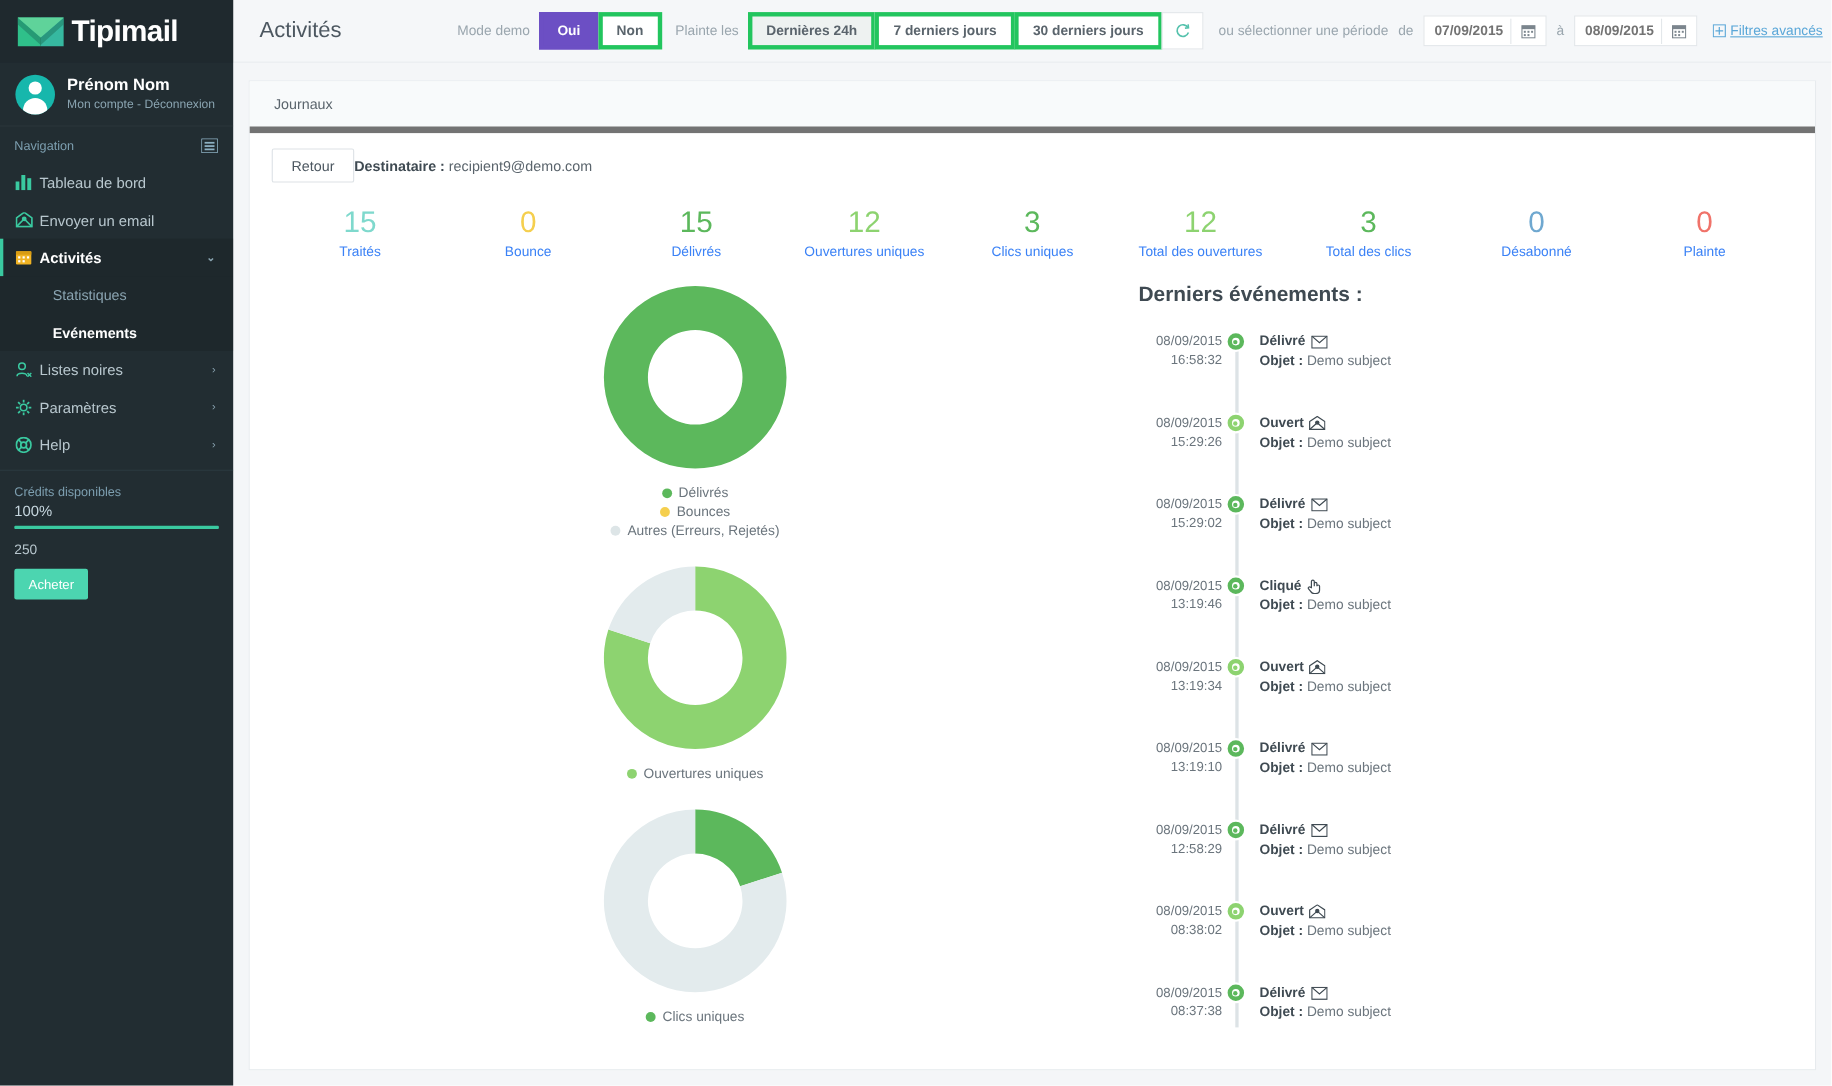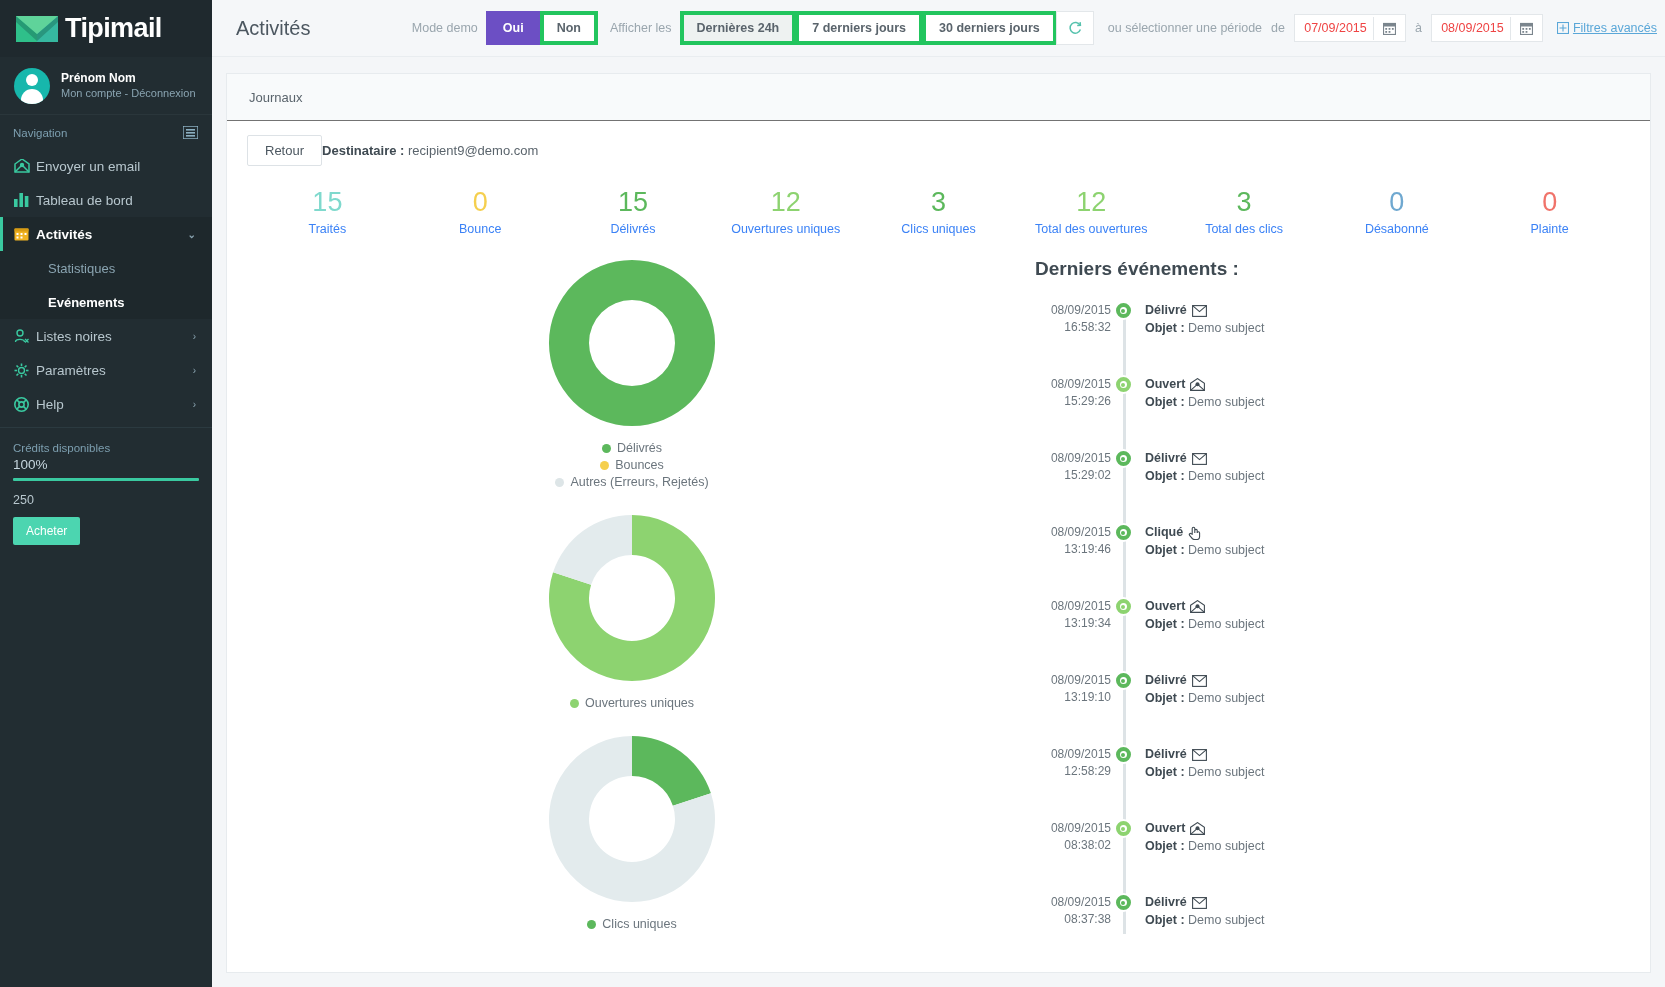--- a/index.html
+++ b/index.html
@@ -43,21 +43,21 @@
     content: ""; position: absolute; left: 50%; top: 6px;
     width: 12px; height: 12px; border-radius: 50%;
     background: #fff; transform: translateX(-50%);
   }
   .avatar::after {
     content: ""; position: absolute; left: 50%; top: 21px;
     width: 22px; height: 18px; border-radius: 11px 11px 0 0;
     background: #fff; transform: translateX(-50%);
   }
   .user-meta { margin-left: 11px; line-height: 1.35; }
-  .user-name { color: #ffffff; font-size: 12px; font-weight: 700; }
+  .user-name { color: #ffffff; font-size: 15px; font-weight: 700; }
   .user-links { color: #8aa4b1; font-size: 11px; }
 
   .nav-header {
     color: #7d9fb0; font-size: 11.5px;
     padding: 11px 14px 10px 13px;
     display: flex; justify-content: space-between; align-items: center;
   }
   .collapse-icon { color: #8cb0c2; font-size: 13px; }
 
   .nav-item {
@@ -126,39 +126,39 @@
     background: #ffffff; border: 1px solid #e3e7ea; margin-left: -1px;
     padding: 5px 11px; cursor: pointer; color: #56c2ad; font-size: 14px;
   }
   .date-field {
     background: #ffffff; border: 1px solid #e3e7ea;
     display: flex; align-items: center; margin-left: 0;
   }
   .date-field input {
     border: none; outline: none; width: 78px;
     font-family: "Liberation Sans", sans-serif;
-    font-size: 12.5px; color: #ef4444; padding: 6px 6px 6px 9px;
-    text-align: center; background: transparent;
+    font-size: 12.5px; color: #737373; padding: 6px 6px 6px 9px;
+    background: transparent; font-weight: bold;
   }
   .cal-btn {
     border-left: 1px solid #e3e7ea; padding: 5px 9px;
     color: #7b858d; font-size: 13px; cursor: pointer;
   }
   .adv-filters {
     color: #5aa7d8; font-size: 12.5px; margin-left: 14px;
     text-decoration: underline; cursor: pointer; display: flex;
     align-items: center; gap: 4px;
   }
 
   .content { padding: 16px 14px 0 14px; height: 930px; }
   .panel { background: #ffffff; border: 1px solid #e7ebee; min-height: 900px; }
   .panel-head {
     height: 47px; display: flex; align-items: center;
     padding-left: 22px; background: #f8fafb;
-    border-bottom: 1px solid #737373;
+    border-bottom: 6px solid #737373;
     color: #5a646c; font-size: 13px;
   }
   .panel-body { padding: 14px 20px 0 20px; }
 
   .toolrow { display: flex; align-items: center; }
   .btn-retour {
     background: #ffffff; border: 1px solid #dde2e6;
     padding: 7px 17px; font-size: 13px; color: #4c5760; cursor: pointer;
     border-radius: 2px; font-family: "Liberation Sans", sans-serif;
   }
@@ -259,38 +259,38 @@
           <rect x="0" y="0" width="15" height="13" rx="1" fill="none" stroke="#8cb0c2" stroke-width="1.4"></rect>
           <rect x="3" y="3" width="9" height="1.6" fill="#8cb0c2"></rect>
           <rect x="3" y="6" width="9" height="1.6" fill="#8cb0c2"></rect>
           <rect x="3" y="9" width="9" height="1.6" fill="#8cb0c2"></rect>
         </svg>
     </span>
   </div>
 
   <div class="nav-item">
     <span class="nav-ico">
+      <svg width="15" height="14" viewBox="0 0 15 14">
+          <rect x="0" y="6" width="3.6" height="8" fill="#3ac9a0"></rect>
+          <rect x="5.4" y="0" width="3.6" height="14" fill="#3ac9a0"></rect>
+          <rect x="10.8" y="3" width="3.6" height="11" fill="#3ac9a0"></rect>
+        </svg>
+    </span>
+    <span class="nav-label">Tableau de bord</span>
+  </div>
+
+  <div class="nav-item">
+    <span class="nav-ico">
       <svg width="16" height="14" viewBox="0 0 16 14">
           <path d="M1 5 L8 0 L15 5 L15 13 L1 13 Z" fill="none" stroke="#3ac9a0" stroke-width="1.5"></path>
           <path d="M1 13 L7 7 M15 13 L9 7" stroke="#3ac9a0" stroke-width="1.5" fill="none"></path>
           <circle cx="8" cy="6" r="2.2" fill="#3ac9a0"></circle>
         </svg>
     </span>
     <span class="nav-label">Envoyer un email</span>
-  </div>
-
-  <div class="nav-item">
-    <span class="nav-ico">
-      <svg width="15" height="14" viewBox="0 0 15 14">
-          <rect x="0" y="6" width="3.6" height="8" fill="#3ac9a0"></rect>
-          <rect x="5.4" y="0" width="3.6" height="14" fill="#3ac9a0"></rect>
-          <rect x="10.8" y="3" width="3.6" height="11" fill="#3ac9a0"></rect>
-        </svg>
-    </span>
-    <span class="nav-label">Tableau de bord</span>
   </div>
 
   <div class="nav-item active">
     <span class="nav-ico">
       <svg width="15" height="14" viewBox="0 0 15 14">
           <rect x="0.5" y="1.5" width="14" height="12" rx="1" fill="#f0b323"></rect>
           <rect x="0.5" y="1.5" width="14" height="3" fill="#d99c12"></rect>
           <rect x="2.5" y="6" width="2" height="2" fill="#fff"></rect>
           <rect x="6.5" y="6" width="2" height="2" fill="#fff"></rect>
           <rect x="10.5" y="6" width="2" height="2" fill="#fff"></rect>
@@ -376,21 +376,21 @@
   <div class="topbar">
     <div class="page-title">Activités</div>
 
     <div class="topbar-right">
       <span class="tb-label">Mode demo</span>
       <div class="seg-group">
         <button class="seg purple">Oui</button>
         <button class="seg">Non</button>
       </div>
 
-      <span class="tb-label" style="margin-left:12px">Afficher les</span>
+      <span class="tb-label" style="margin-left:12px">Plainte les</span>
       <div class="seg-group">
         <button class="seg sel">Dernières 24h</button>
         <button class="seg">7 derniers jours</button>
         <button class="seg">30 derniers jours</button>
         <button class="seg-refresh">
           <svg width="14" height="14" viewBox="0 0 14 14">
               <path d="M12 4.2 A5.3 5.3 0 1 0 12.4 8.6" fill="none" stroke="#56c2ad" stroke-width="1.5"></path>
               <polyline points="9.2,4.6 12.4,4.3 12.1,1.1" fill="none" stroke="#56c2ad" stroke-width="1.5"></polyline>
             </svg>
         </button>

